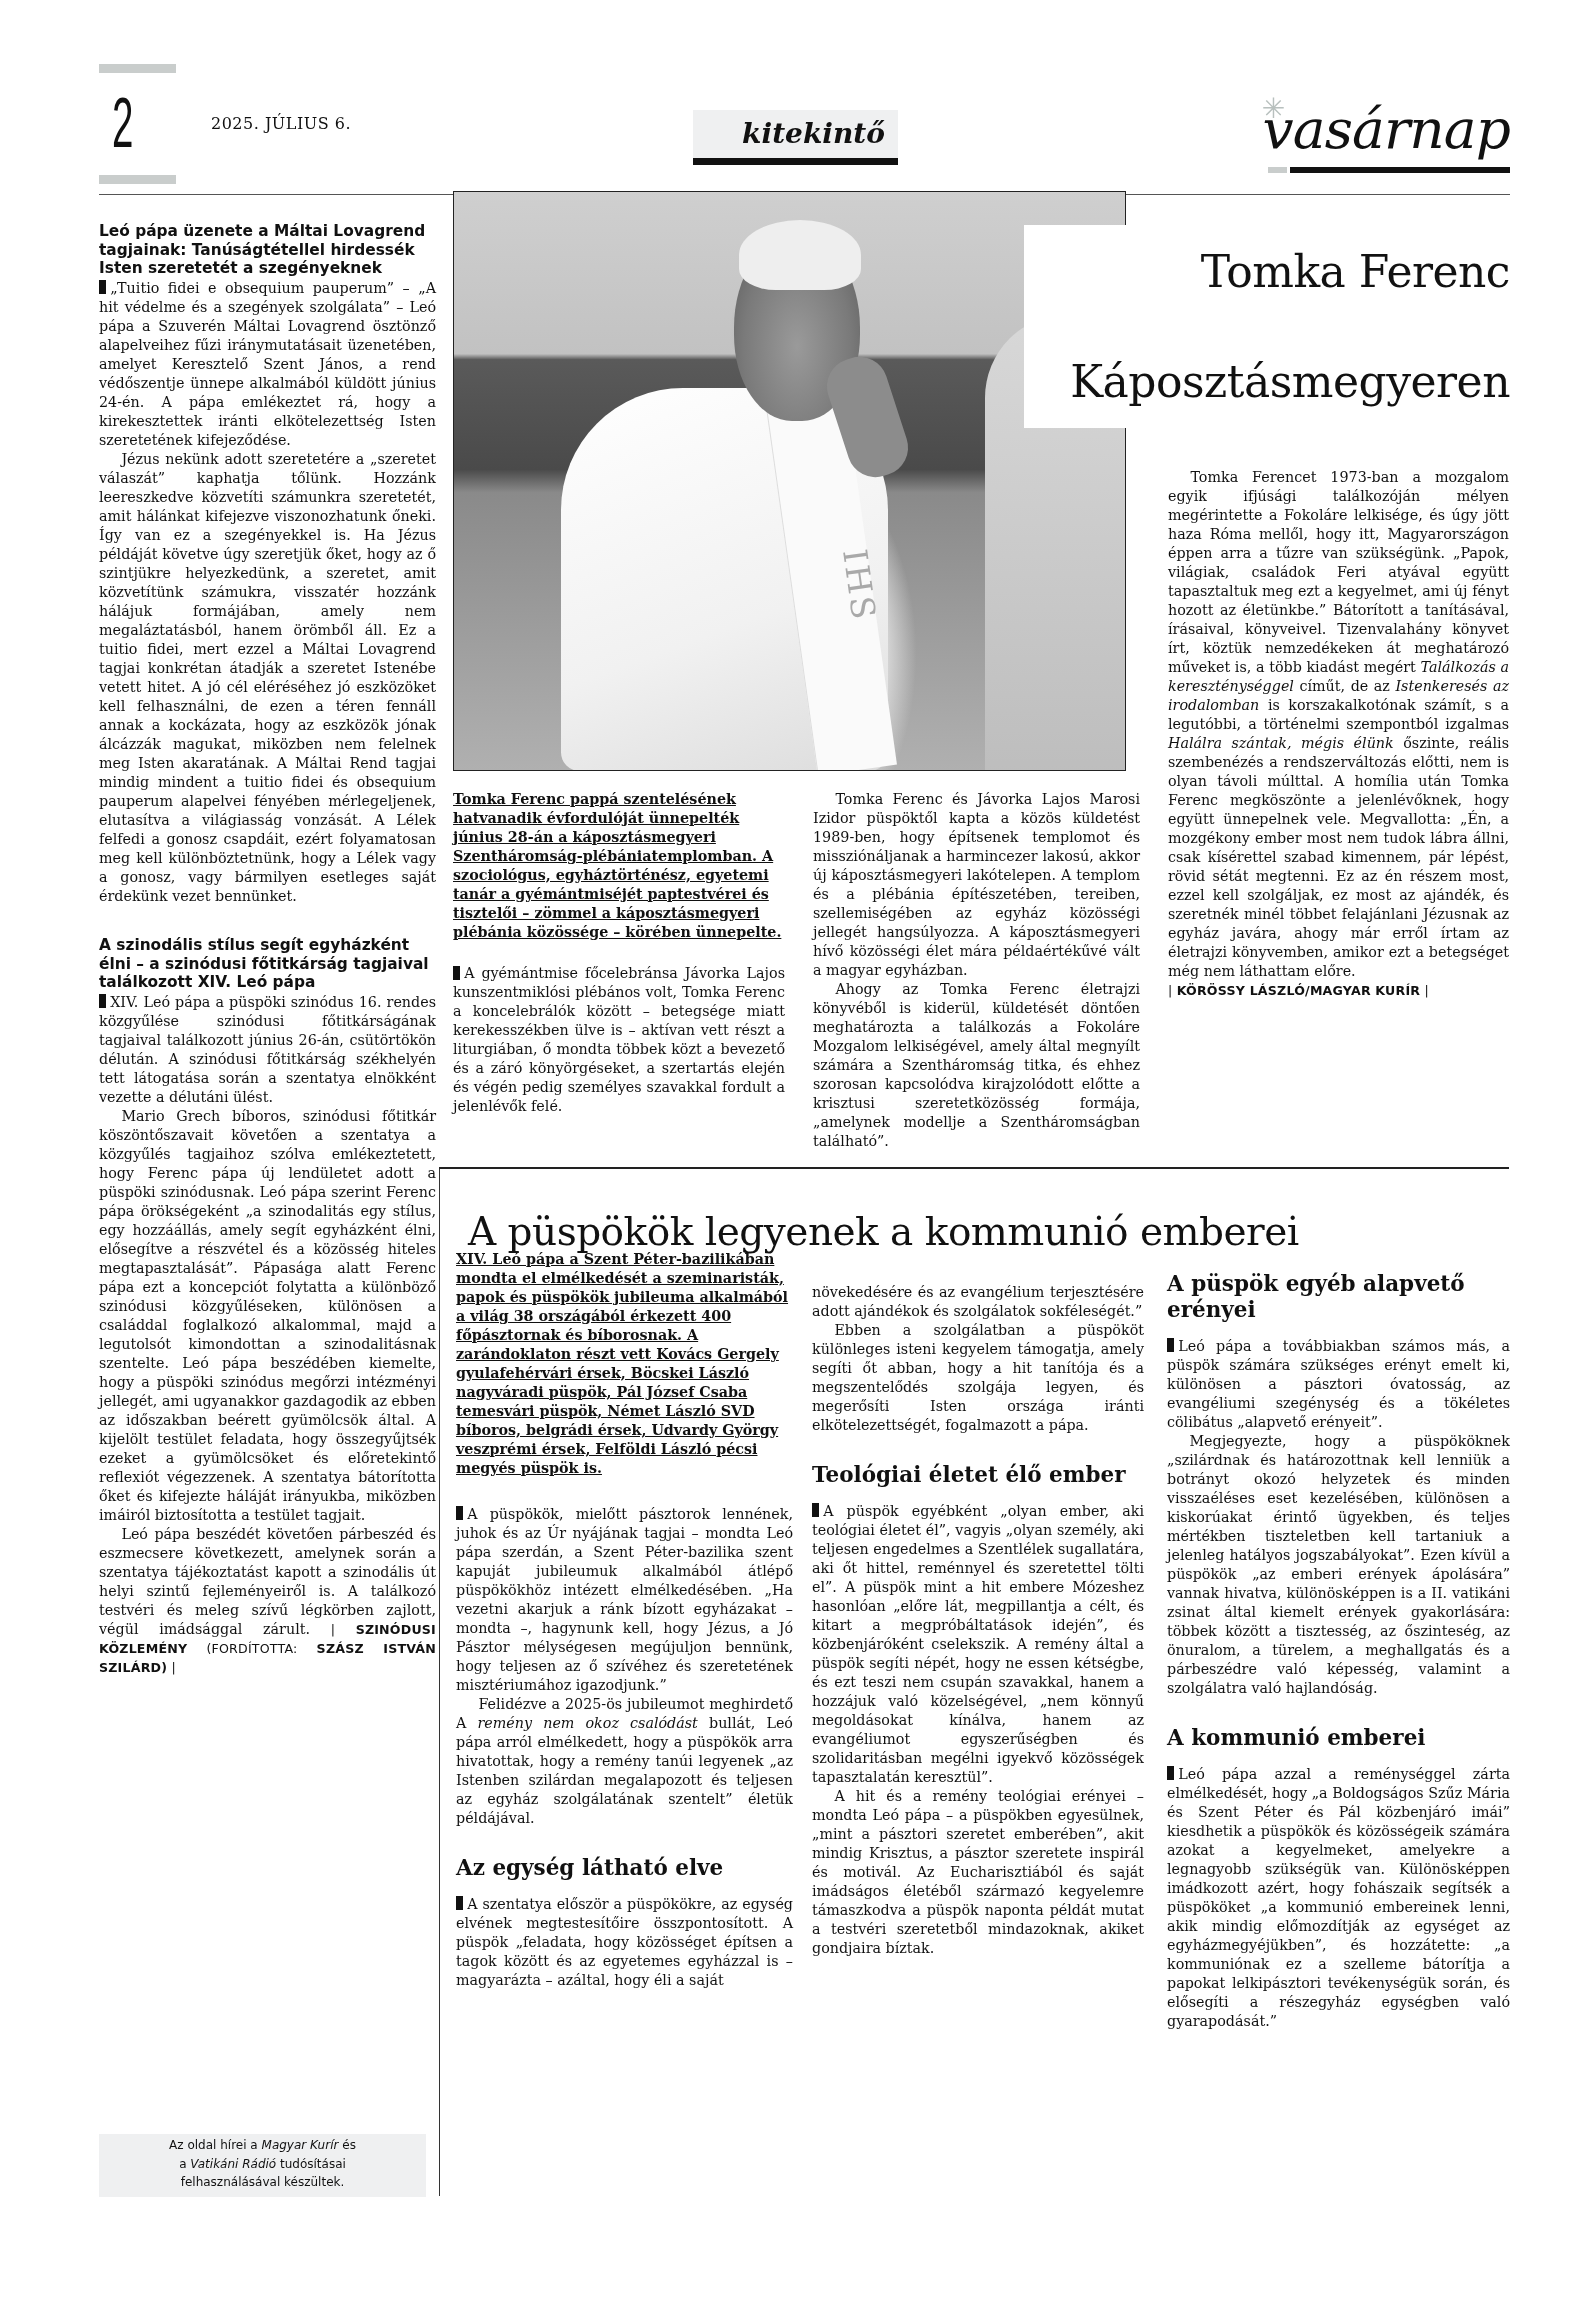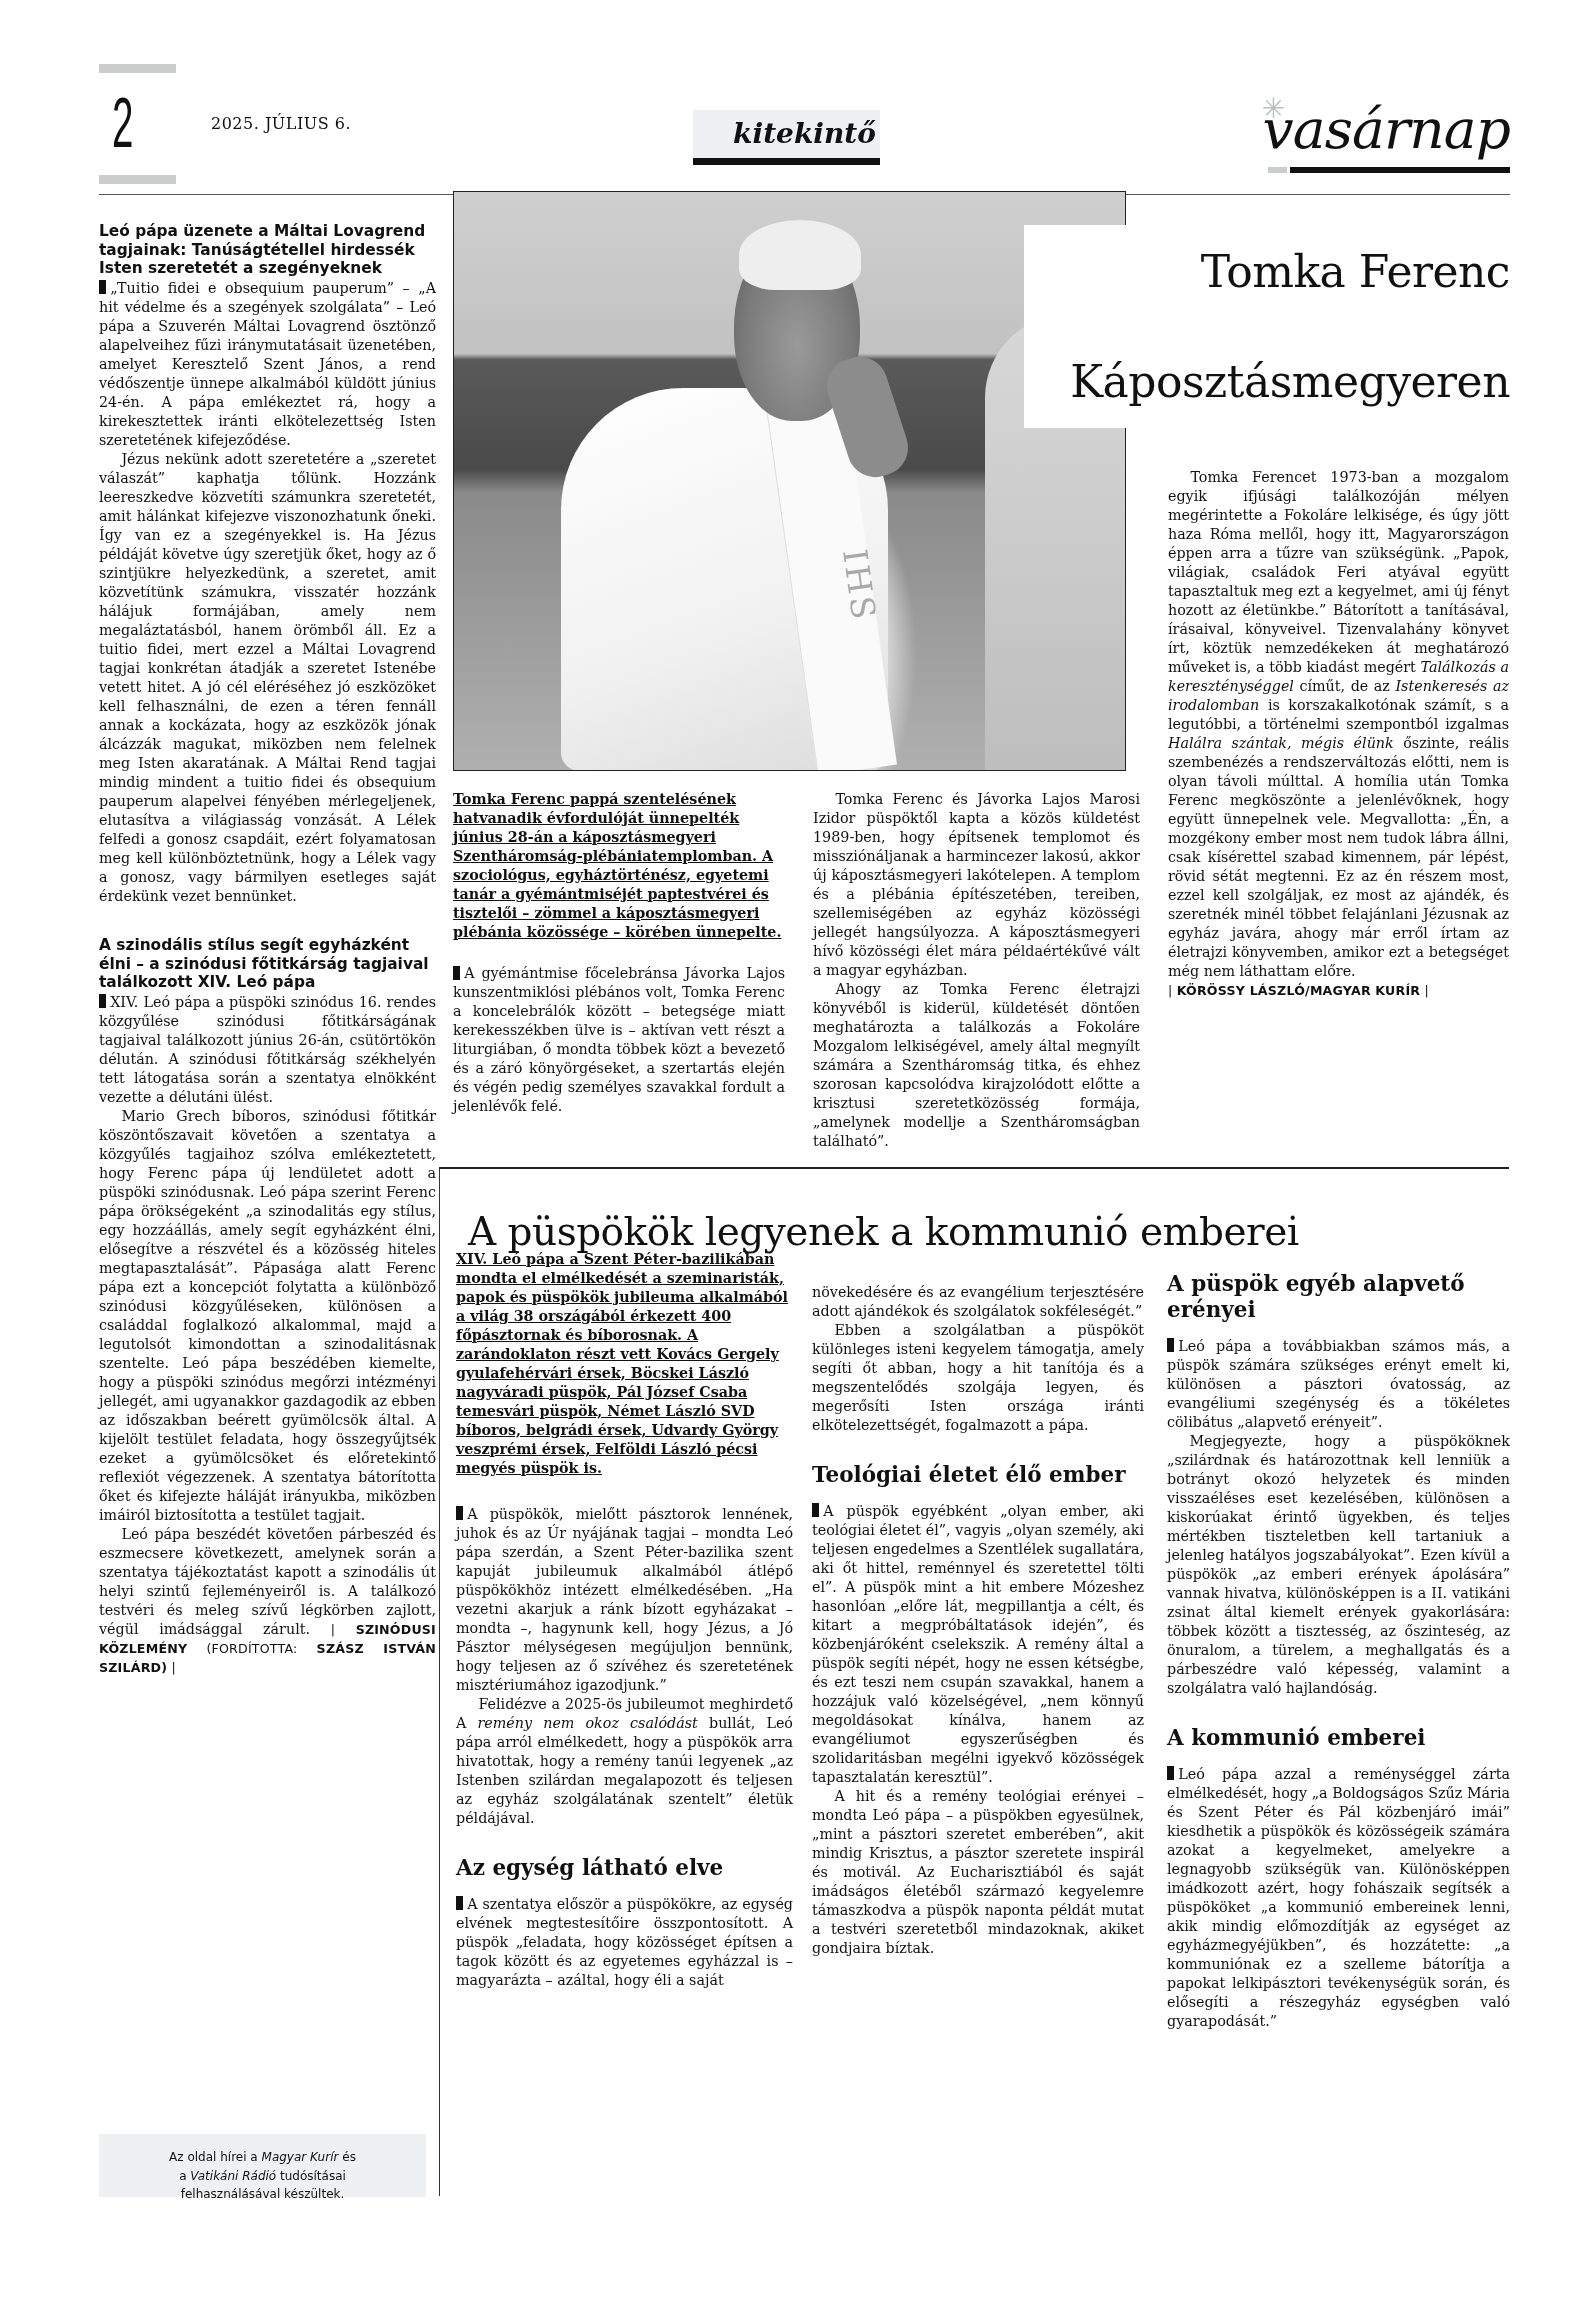--- a/index.html
+++ b/index.html
@@ -6,21 +6,21 @@
   body { width: 1595px; height: 2319px; position: relative; overflow: hidden; color: #111; font-family: "DejaVu Serif", serif; }
 
   
   .header { position: absolute; left: 99px; top: 64px; width: 1411px; height: 122px; }
   .page-num-wrap { position: absolute; left: 0; top: 0; width: 77px; height: 122px; }
   .page-num-bar { position: absolute; left: 0; width: 77px; height: 9.3px; background: #c9cdcc; }
   .page-num-bar.top { top: 0; }
   .page-num-bar.bottom { top: 111px; }
   .page-num { position: absolute; left: 13px; top: 7.5px; font-family: "Liberation Sans Narrow", "Liberation Sans", sans-serif; font-size: 70px; line-height: 103px; transform: scaleX(0.55); transform-origin: left top; }
   .issue-date { position: absolute; left: 112px; top: 50px; font-family: "DejaVu Serif", serif; font-size: 16px; letter-spacing: 0.5px; }
-  .section-tab { position: absolute; left: 594px; top: 46px; width: 187px; height: 55px; background: #eff0f1; border-bottom: 7.5px solid #111; box-sizing: border-box; text-align: center; padding-left: 36px; }
+  .section-tab { position: absolute; left: 594px; top: 46px; width: 205px; height: 55px; background: #eff0f1; border-bottom: 7.5px solid #111; box-sizing: border-box; text-align: center; padding-left: 36px; }
   .section-tab span { font-family: "DejaVu Serif", serif; font-style: italic; font-weight: bold; font-size: 28px; line-height: 47px; }
   .masthead { position: absolute; right: 0; top: 33px; width: 252px; height: 75px; }
   .masthead-logo { position: absolute; right: 0; top: 0; font-family: "DejaVu Serif", serif; font-style: italic; font-size: 55px; line-height: 65px; letter-spacing: -0.9px; }
   .masthead-wheat { position: absolute; left: 3.7px; top: -4.7px; font-size: 28px; color: #b8c0be; }
   .masthead-rule { position: absolute; right: 0; top: 70px; width: 220px; height: 5.6px; background: #111; }
   .masthead-rule-gray { position: absolute; right: 223px; top: 70px; width: 18.7px; height: 5.6px; background: #c9cdcc; }
   .header-rule { position: absolute; left: 99px; top: 194px; width: 1411px; height: 1.4px; background: #555; }
 
   
   .body-text { font-family: "DejaVu Serif", serif; font-size: 14.3px; line-height: 19px; text-align: justify; hyphens: auto; }
@@ -29,21 +29,21 @@
   .bar { display: inline-block; width: 6.5px; height: 14px; background: #111; margin-right: 4.7px; vertical-align: -1.4px; }
   .brief-title { font-family: "DejaVu Sans", sans-serif; font-weight: bold; font-size: 15.4px; line-height: 18.7px; margin: 0 0 0.9px 0; }
   .byline { font-family: "DejaVu Sans", sans-serif; font-size: 12.6px; letter-spacing: 0.2px; }
   .byline b { font-weight: bold; }
   .sub-head { font-family: "DejaVu Serif", serif; font-weight: bold; font-size: 21.5px; line-height: 26px; margin: 0 0 14px 0; }
   .intro-bold { font-family: "DejaVu Serif", serif; font-weight: bold; font-size: 14.3px; line-height: 19px; text-align: left; margin: 0; text-decoration: underline; }
 
   
   .left-col { position: absolute; left: 99px; top: 222px; width: 337px; }
   .left-col .brief { margin-bottom: 30px; }
-  .credit-box { position: absolute; left: 99px; top: 2134px; width: 327px; height: 63px; background: #eff0f1; text-align: center; font-family: "DejaVu Sans", sans-serif; font-size: 12px; line-height: 18.7px; padding-top: 14px; box-sizing: border-box; }
+  .credit-box { position: absolute; left: 99px; top: 2134px; width: 327px; height: 63px; background: #eff0f1; text-align: center; font-family: "DejaVu Sans", sans-serif; font-size: 12px; line-height: 18.7px; padding-top: 2px; box-sizing: border-box; }
   .col-rule-v { position: absolute; width: 0.9px; background: #333; }
 
   
   .photo { position: absolute; left: 453px; top: 191px; width: 673px; height: 580px; overflow: hidden; border: 0.9px solid #222; box-sizing: border-box;
     background:
       radial-gradient(ellipse 65px 79px at 48% 24%, #e2e2e2 0%, #bdbdbd 55%, transparent 72%),
       radial-gradient(ellipse 196px 290px at 47% 80%, #f7f7f7 0%, #e7e7e7 55%, transparent 75%),
       linear-gradient(180deg, #cfcfcf 0%, #c2c2c2 28%, #5a5a5a 29%, #4a4a4a 48%, #8a8a8a 52%, #b0b0b0 100%); }
   .photo-figure-robe { position: absolute; left: 107px; top: 196px; width: 327px; height: 383px; background: linear-gradient(160deg, #ffffff 0%, #f1f1f1 60%, #dcdcdc 100%); border-radius: 122px 122px 18.7px 18.7px; }
   .photo-figure-stole { position: absolute; left: 337px; top: 201px; width: 79px; height: 379px; background: #fafafa; transform: rotate(-8deg); border-left: 1.4px solid #ddd; }

